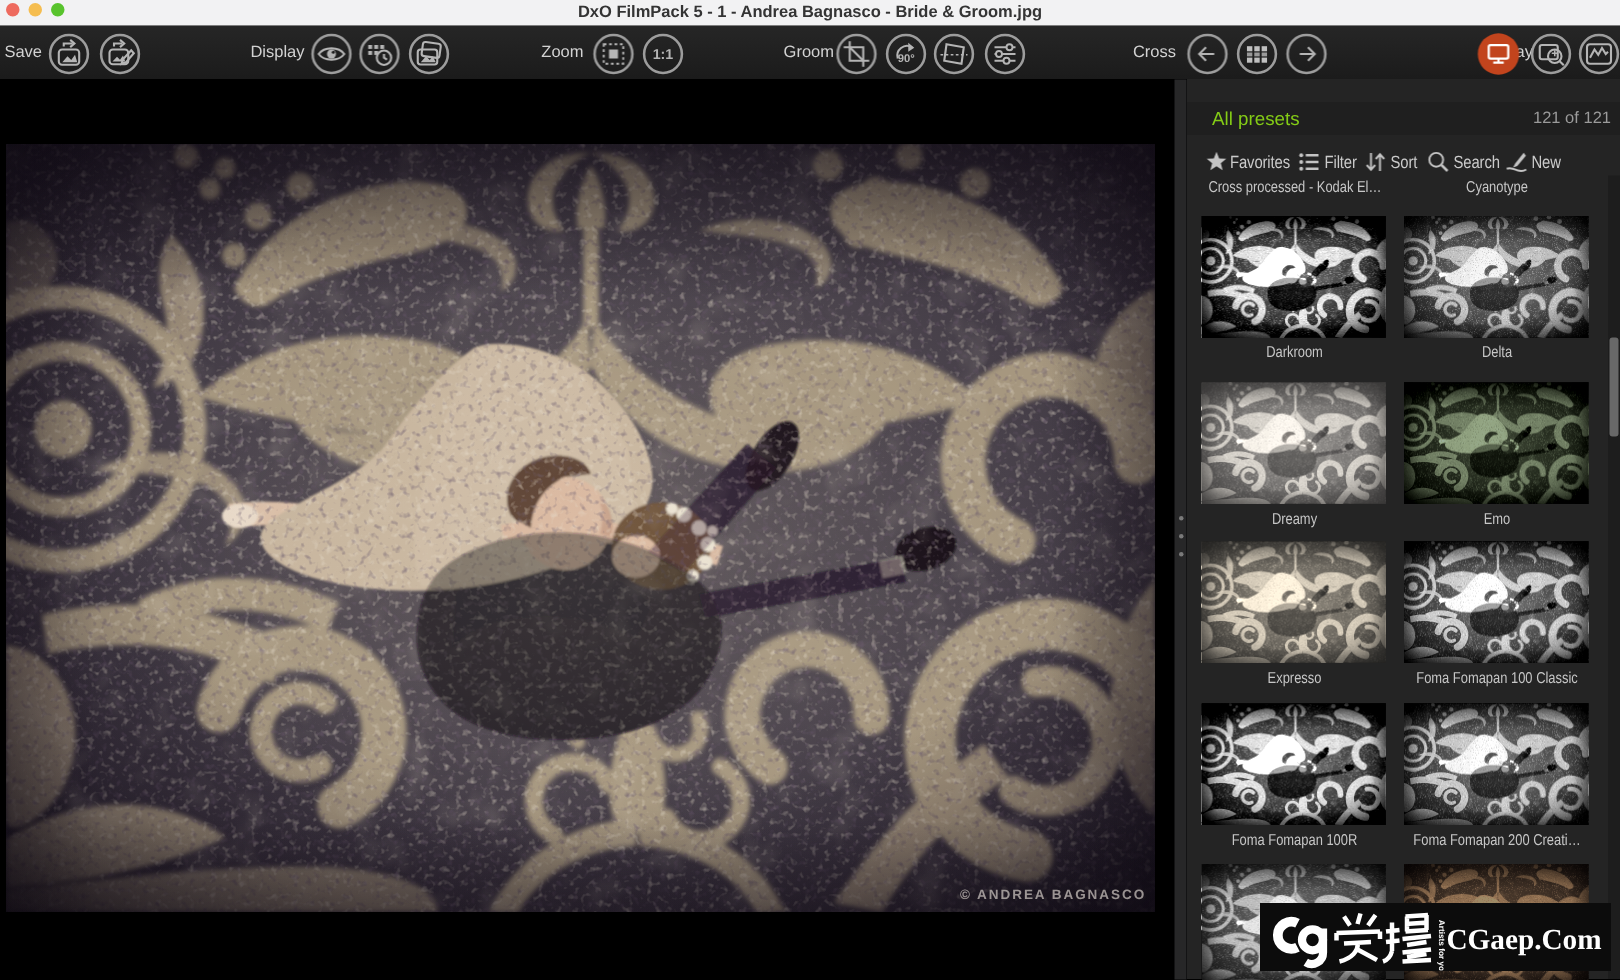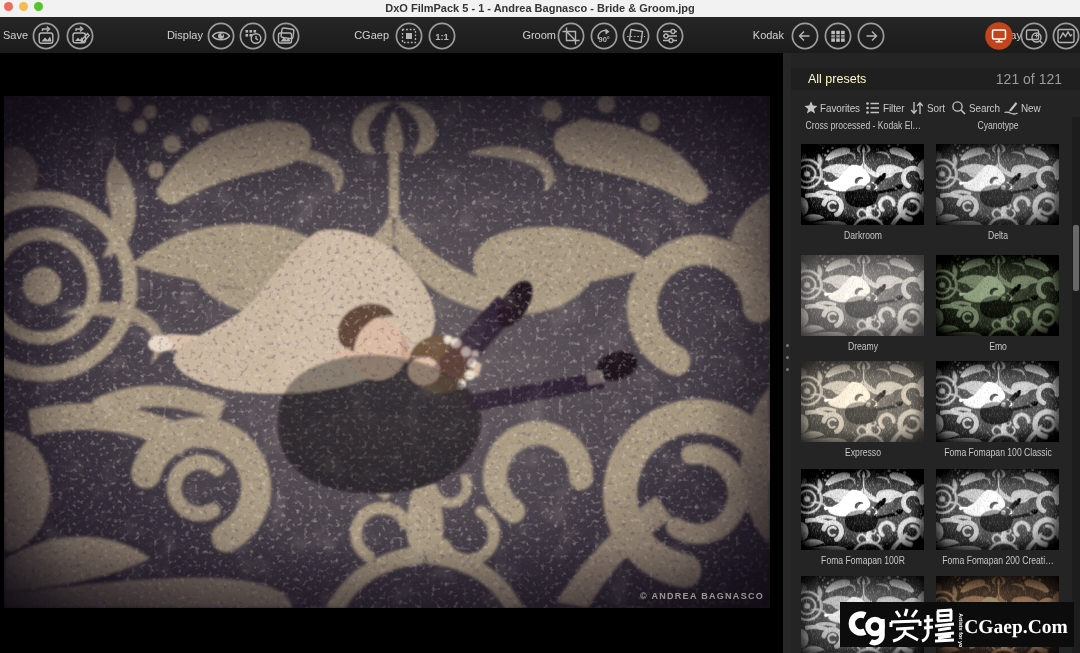--- a/index.html
+++ b/index.html
@@ -9,44 +9,44 @@
 #title{width:100%;text-align:center;top:2px;font-size:11px;font-weight:bold;color:#343434;}
 #toolbar{left:0;top:17px;width:1080px;height:36px;background:linear-gradient(#262626,#1b1b1b);}
 .tlabel{top:0;height:36px;line-height:36px;font-size:11px;color:#d2d2d2;text-align:right;}
 #main{left:0;top:53px;width:783px;height:600px;background:#000;}
 #photo{left:4px;top:43px;width:766px;height:512px;}
 #credit{right:6px;bottom:7px;font-size:9px;font-weight:bold;color:rgba(216,210,204,.68);letter-spacing:1.3px;text-align:right;}
 #sep{left:783px;top:53px;width:8px;height:600px;background:#272728;}
 .dot{left:2.5px;width:3px;height:3px;border-radius:50%;background:#7a7a7a;}
 #side{left:791px;top:53px;width:289px;height:600px;background:#242424;overflow:hidden;}
 #presetbar{left:0;top:15px;width:289px;height:22px;background:#1f1f1f;}
-#presetbar .t1{position:absolute;left:17px;top:0;line-height:22px;font-size:12.5px;color:#fef9c3;}
-#presetbar .t2{position:absolute;right:18px;top:0;line-height:22px;font-size:14px;color:#9b9b9b;}
+#presetbar .t1{position:absolute;left:17px;top:0;line-height:22px;font-size:12.5px;color:#84cc16;}
+#presetbar .t2{position:absolute;right:6px;top:0;line-height:22px;font-size:11px;color:#9b9b9b;}
 #filterrow{left:0;top:46px;width:289px;height:20px;color:#cbcbcb;font-size:11.8px;letter-spacing:-0.1px;}
 #filterrow span{position:absolute;top:1px;line-height:16px;transform:scaleX(.84);transform-origin:0 50%;}
 .thumb{width:123px;height:81px;overflow:hidden;background:#111;}
 .tlab{width:140px;text-align:center;font-size:10.5px;color:#c6c6c6;white-space:nowrap;overflow:hidden;transform:scaleX(.82);transform-origin:50% 50%;}
 #sbthumb{left:282px;width:6px;border-radius:2px;background:#686868;}
 #wm{left:840px;top:602px;width:234px;height:45px;}
 svg,#titlebar,#toolbar,#side,#credit,#wm{will-change:transform;}
 </style></head>
 <body>
 <div id="app">
 <div id="titlebar" class="abs">
  <div class="tl abs" style="left:4px;background:#ee6a5e;"></div>
  <div class="tl abs" style="left:18.5px;background:#f5bd4f;"></div>
  <div class="tl abs" style="left:33.5px;background:#58c32c;"></div>
  <div id="title" class="abs">DxO FilmPack 5 - 1 - Andrea Bagnasco - Bride &amp; Groom.jpg</div>
 </div>
 <div id="toolbar" class="abs">
  <span class="tlabel abs" style="left:2px;width:26px;">Save</span>
  <span class="tlabel abs" style="left:143px;width:60px;">Display</span>
- <span class="tlabel abs" style="left:349px;width:40px;">CGaep</span>
+ <span class="tlabel abs" style="left:349px;width:40px;">Zoom</span>
  <span class="tlabel abs" style="left:508px;width:48px;">Groom</span>
- <span class="tlabel abs" style="left:734px;width:50px;">Kodak</span>
+ <span class="tlabel abs" style="left:734px;width:50px;">Cross</span>
  <span class="tlabel abs" style="left:972px;width:50px;">Display</span>
  <svg class="abs" style="left:31.5px;top:5px;" width="28" height="28" viewBox="0 0 28 28">
         <circle cx="14" cy="14" r="12.6" fill="none" stroke="#9d9d9d" stroke-width="1.7"></circle>
         <rect x="7.2" y="11" width="13.6" height="10.2" rx="2.2" stroke="#b5b5b5" stroke-width="1.4" fill="none"></rect>
         <path d="M9.5,19.5 L13,15.5 L15.5,18 L18,14.5 L19.5,19.5 Z" fill="#b5b5b5"></path>
         <path d="M10.5,9 L10.5,7 L16.5,7" stroke="#b5b5b5" stroke-width="1.4" fill="none"></path>
         <path d="M14.8,4.6 L17.6,7 L14.8,9.4" stroke="#b5b5b5" stroke-width="1.4" fill="none"></path>
       </svg>
       <svg class="abs" style="left:66px;top:5px;" width="28" height="28" viewBox="0 0 28 28">
         <circle cx="14" cy="14" r="12.6" fill="none" stroke="#9d9d9d" stroke-width="1.7"></circle>

